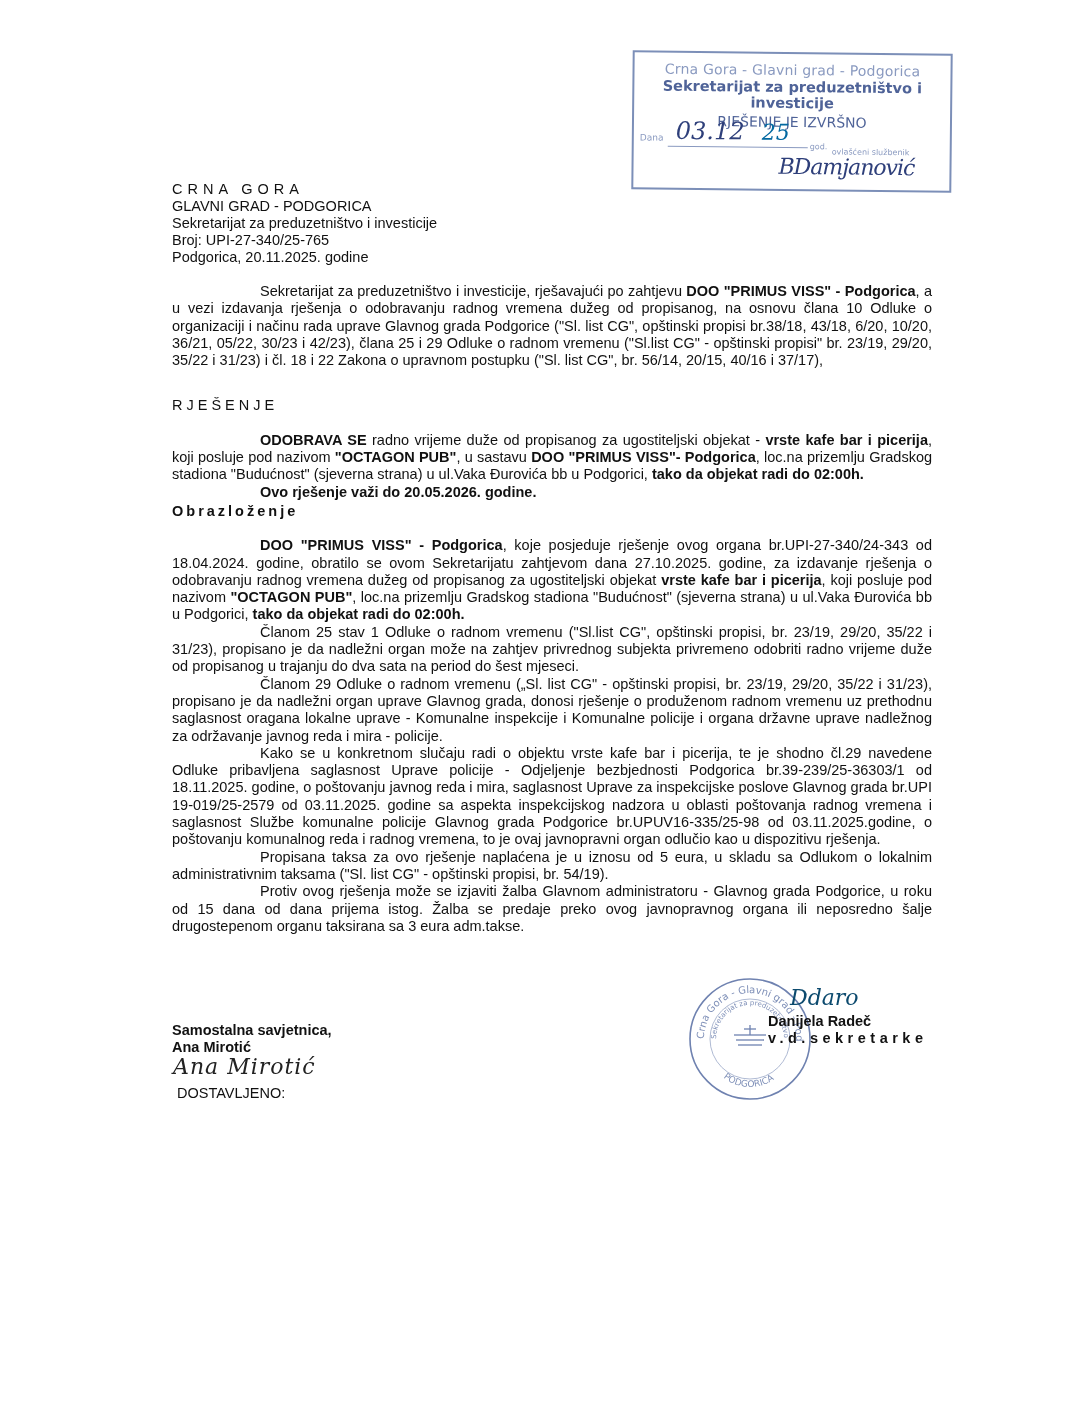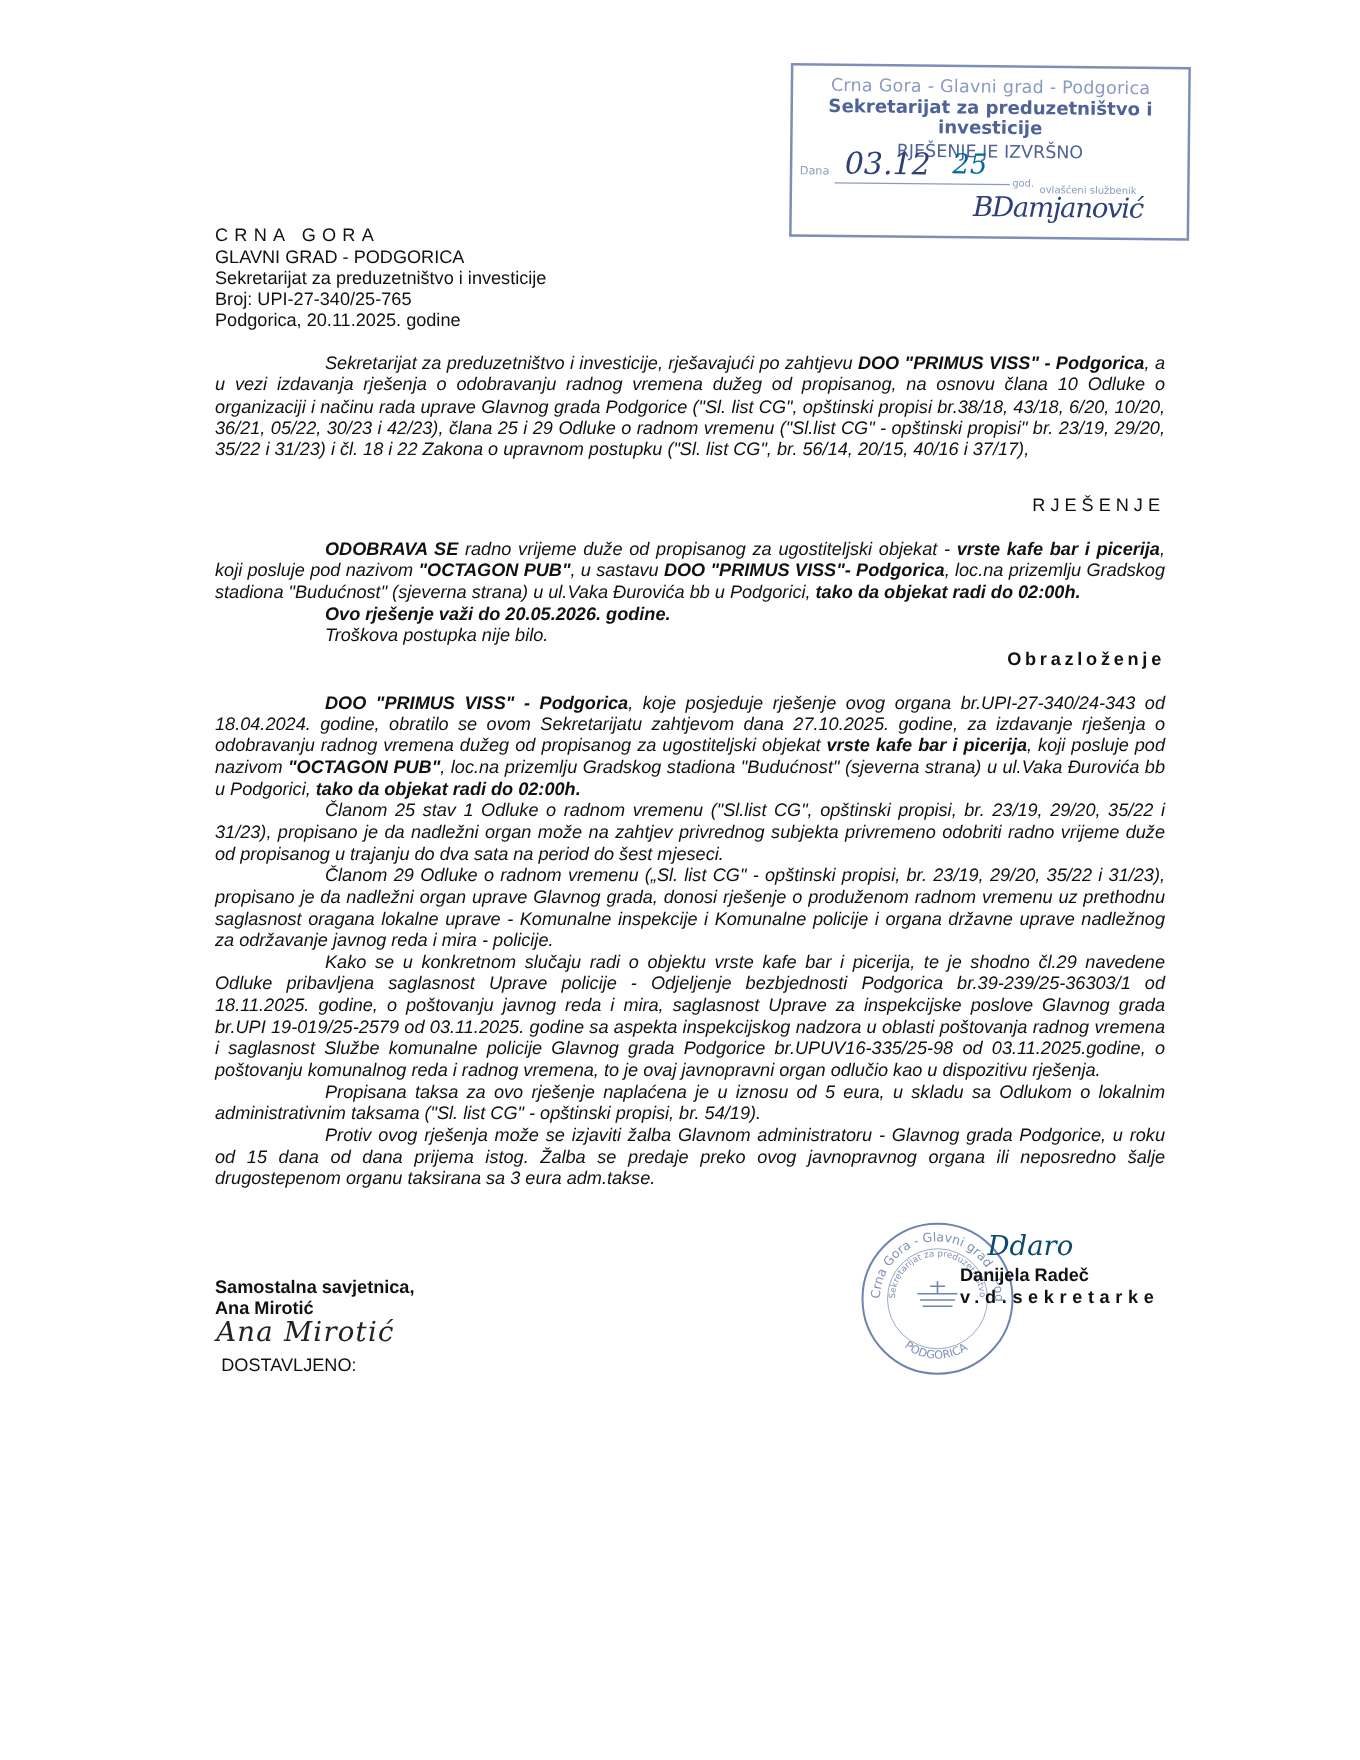--- a/index.html
+++ b/index.html
@@ -26,22 +26,22 @@
            font-style: italic; font-size: 22px; color: #2e3f7a; letter-spacing: -1px; }
 
   
   .header { position: absolute; left: 172px; top: 181px; font-size: 14.5px; line-height: 17px; }
   .header .spaced { letter-spacing: 5px; }
 
   
   .body { position: absolute; left: 172px; top: 283px; width: 760px; font-size: 14.5px;
           line-height: 17.3px; text-align: justify; }
   .body p { margin: 0; }
-  .indent { text-indent: 88px; font-style: italic; }
-  .center { text-align: right; }
+  .indent { text-indent: 88px; }
+  .center { text-align: left; }
   .spaced-title { letter-spacing: 4px; }
   .spaced-donosi { letter-spacing: 4px; font-weight: bold; }
   b { font-weight: bold; }
 
   .title-rj { margin-top: 28px !important; margin-bottom: 17px !important; }
   .title-obr { letter-spacing: 3px; font-weight: bold; margin-top: 2px !important; margin-bottom: 17px !important; }
 
   
   .sig-left { position: absolute; left: 172px; top: 1022px; font-size: 14.5px; line-height: 17px; font-weight: bold; }
   .sig-left-hand { position: absolute; left: 173px; top: 1054px; font-family: "DejaVu Serif", serif;
@@ -87,21 +87,20 @@
     <div>Podgorica, 20.11.2025. godine</div>
   </div>
 
   <div class="body">
     <p class="indent"><span>Sekretarijat za preduzetništvo i investicije, rješavajući po zahtjevu </span><b>DOO "PRIMUS VISS" - Podgorica</b><span>, a u vezi izdavanja rješenja o odobravanju radnog vremena dužeg od propisanog, na osnovu  člana 10 Odluke o organizaciji i načinu rada uprave Glavnog grada  Podgorice ("Sl. list CG", opštinski propisi br.38/18, 43/18, 6/20, 10/20, 36/21, 05/22, 30/23 i 42/23), člana 25 i 29 Odluke o radnom vremenu ("Sl.list CG" - opštinski propisi" br. 23/19, 29/20, 35/22 i 31/23) i čl. 18 i 22 Zakona o upravnom  postupku ("Sl. list CG", br. 56/14, 20/15, 40/16 i 37/17),</span></p>
 
     <p class="center spaced-title title-rj">RJEŠENJE</p>
 
     <p class="indent"><b>ODOBRAVA SE</b><span> radno vrijeme duže od propisanog za ugostiteljski objekat - </span><b>vrste kafe bar i picerija</b><span>, koji posluje pod nazivom </span><b>"OCTAGON PUB"</b><span>, u sastavu </span><b>DOO "PRIMUS VISS"- Podgorica</b><span>, loc.na prizemlju Gradskog stadiona "Budućnost" (sjeverna strana) u ul.Vaka Đurovića bb u Podgorici, </span><b>tako da objekat radi do 02:00h.</b></p>
     <p class="indent" style="font-weight:bold">Ovo rješenje važi do 20.05.2026. godine.</p>
-    <p class="indent">Troškova postupka nije bilo.</p>
 
     <p class="center title-obr">Obrazloženje</p>
 
     <p class="indent"><b>DOO "PRIMUS VISS" - Podgorica</b><span>, koje posjeduje rješenje ovog organa br.UPI-27-340/24-343 od 18.04.2024. godine, obratilo se ovom Sekretarijatu zahtjevom dana 27.10.2025. godine, za izdavanje rješenja o odobravanju radnog vremena dužeg od propisanog za ugostiteljski objekat </span><b>vrste kafe bar i picerija</b><span>, koji posluje pod nazivom </span><b>"OCTAGON PUB"</b><span>, loc.na prizemlju Gradskog stadiona "Budućnost" (sjeverna strana) u ul.Vaka Đurovića bb u Podgorici, </span><b>tako da objekat radi do 02:00h.</b></p>
     <p class="indent">Članom 25 stav 1 Odluke o radnom vremenu ("Sl.list CG", opštinski propisi, br. 23/19, 29/20, 35/22 i 31/23), propisano je da nadležni organ može na zahtjev privrednog subjekta privremeno odobriti radno vrijeme duže od propisanog u trajanju do dva sata na period do šest mjeseci.</p>
     <p class="indent">Članom 29 Odluke o radnom vremenu („Sl. list CG" - opštinski propisi, br. 23/19, 29/20, 35/22 i 31/23), propisano je da nadležni organ uprave Glavnog grada, donosi rješenje o produženom radnom vremenu uz prethodnu saglasnost oragana lokalne uprave - Komunalne inspekcije i Komunalne policije i organa državne uprave nadležnog za održavanje javnog reda i mira - policije.</p>
     <p class="indent">Kako se u konkretnom slučaju radi o objektu vrste kafe bar i picerija, te je shodno čl.29 navedene Odluke pribavljena saglasnost Uprave policije - Odjeljenje bezbjednosti Podgorica br.39-239/25-36303/1 od 18.11.2025. godine, o poštovanju javnog reda i mira, saglasnost Uprave za inspekcijske poslove Glavnog grada br.UPI 19-019/25-2579 od 03.11.2025. godine sa aspekta inspekcijskog nadzora u oblasti poštovanja radnog vremena i saglasnost Službe komunalne policije Glavnog grada Podgorice br.UPUV16-335/25-98 od 03.11.2025.godine, o poštovanju komunalnog reda i radnog vremena, to je ovaj javnopravni organ odlučio kao u dispozitivu rješenja.</p>
     <p class="indent">Propisana taksa za ovo rješenje naplaćena je u iznosu od 5 eura, u skladu sa Odlukom o lokalnim administrativnim taksama ("Sl. list CG" - opštinski propisi, br. 54/19).</p>
     <p class="indent">Protiv ovog rješenja može se izjaviti žalba Glavnom administratoru - Glavnog grada Podgorice, u roku od 15 dana od dana prijema istog. Žalba se predaje preko ovog  javnopravnog organa ili neposredno šalje drugostepenom organu taksirana sa 3 eura adm.takse.</p>
   </div>

